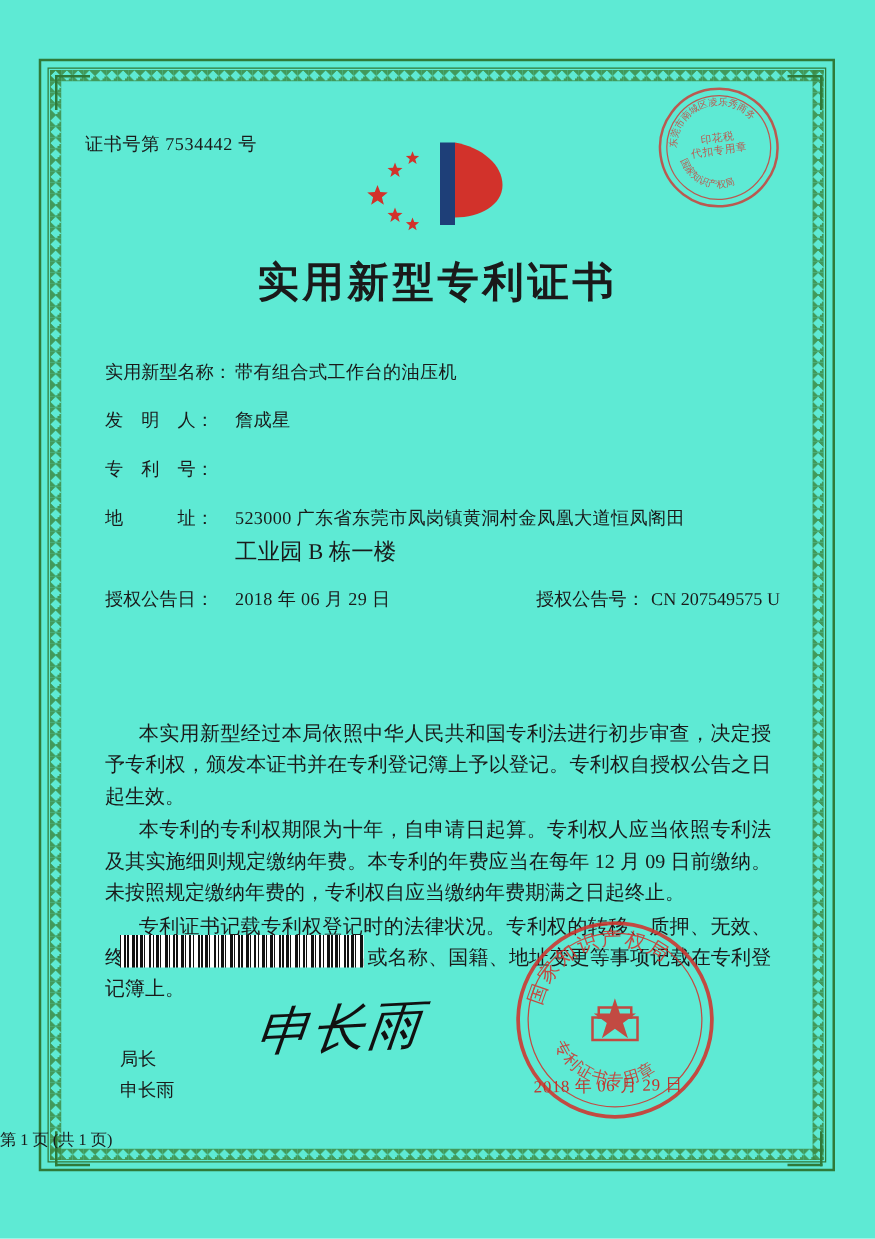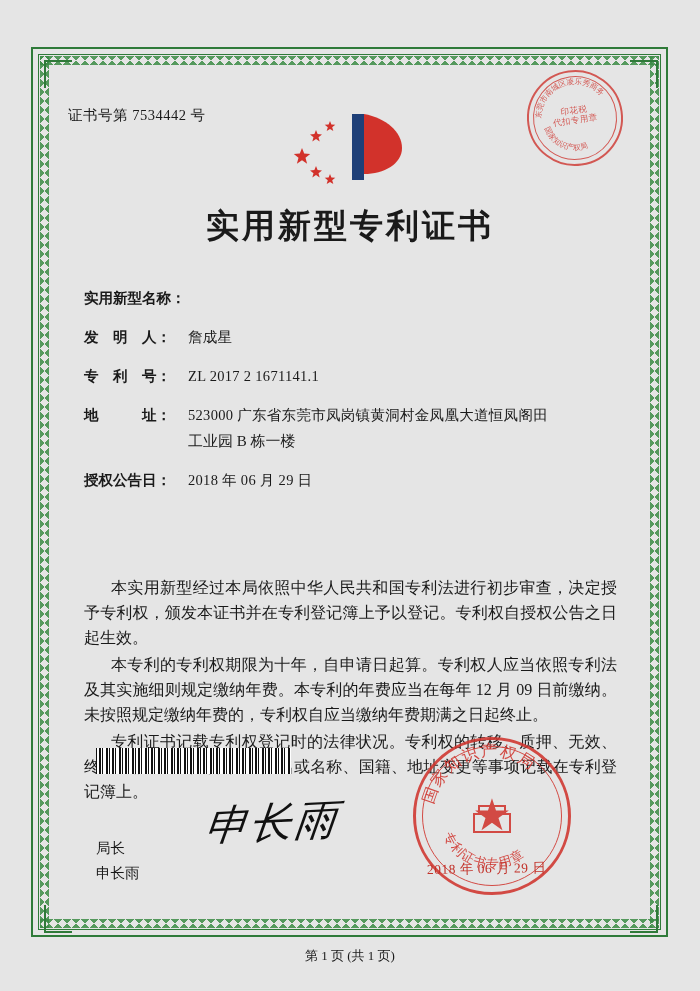--- a/index.html
+++ b/index.html
@@ -14,21 +14,21 @@
     color: #1a1a1a;
     position: relative;
     overflow: hidden;
   }
 
   
   .cert {
     position: absolute;
     left: 0; top: 0;
     width: 700px; height: 991px;
-    background: #e5e5e5;
+    background: #5eead4;
   }
   .border-outer {
     position: absolute;
     left: 31px; top: 47px;
     width: 637px; height: 890px;
     border: 2px solid #2f7a39;
     box-sizing: border-box;
   }
   .border-inner {
     position: absolute;
@@ -133,30 +133,29 @@
     display: flex;
     align-items: baseline;
     margin-bottom: 19px;
     line-height: 20px;
   }
   .row .lbl {
     width: 104px;
     flex: none;
     letter-spacing: 0px;
     white-space: nowrap;
-    font-weight: bold;
   }
   .row .val {
     flex: 1;
     letter-spacing: .3px;
   }
   .addr-second {
     margin: -13px 0 19px 104px;
     line-height: 20px;
-    font-size: 15px;
+    font-size: 18px;
   }
   .row.dual { margin-bottom: 22px; }
   .row.dual .right-lbl { width: 92px; flex: none; }
   .row.dual .col-right { display: flex; align-items: baseline; }
 
   
   .paras {
     position: absolute;
     left: 84px; top: 575px;
     width: 533px;
@@ -232,23 +231,22 @@
     left: 427px; top: 860px;
     font-size: 13.5px;
     color: #c23129;
     letter-spacing: .5px;
     transform: rotate(-1deg);
   }
 
   
   .page-foot {
     position: absolute;
-    left: 0; top: 947px;
+    left: 0; top: 903px;
     width: 700px;
-    text-align: center;
     font-size: 13px;
   }
 </style>
 </head>
 <body>
 
 <div class="cert">
 
   <div class="border-outer"></div>
   <div class="border-inner"></div>
@@ -298,37 +296,41 @@
       <div>印花税</div>
       <div>代扣专用章</div>
     </div>
   </div>
 
   <div class="main-title">实用新型专利证书</div>
 
   <div class="fields">
     <div class="row">
       <span class="lbl">实用新型名称：</span>
+      <span class="val">带有组合式工作台的油压机</span>
     </div>
     <div class="row">
       <span class="lbl">发　明　人：</span>
       <span class="val">詹成星</span>
     </div>
     <div class="row">
       <span class="lbl">专　利　号：</span>
-      <span class="val">ZL 2017 2 1671141.1</span>
     </div>
     <div class="row">
       <span class="lbl">地　　　址：</span>
       <span class="val">523000  广东省东莞市凤岗镇黄洞村金凤凰大道恒凤阁田</span>
     </div>
     <div class="addr-second">工业园 B 栋一楼</div>
     <div class="row dual">
       <span class="lbl">授权公告日：</span>
       <span class="val">2018 年 06 月 29 日</span>
+      <span class="col-right">
+        <span class="right-lbl">授权公告号：</span>
+        <span>CN 207549575 U</span>
+      </span>
     </div>
   </div>
 
   <div class="paras">
     <p>本实用新型经过本局依照中华人民共和国专利法进行初步审查，决定授予专利权，颁发本证书并在专利登记簿上予以登记。专利权自授权公告之日起生效。</p>
     <p>本专利的专利权期限为十年，自申请日起算。专利权人应当依照专利法及其实施细则规定缴纳年费。本专利的年费应当在每年 12 月 09 日前缴纳。未按照规定缴纳年费的，专利权自应当缴纳年费期满之日起终止。</p>
     <p>专利证书记载专利权登记时的法律状况。专利权的转移、质押、无效、终止、恢复和专利权人的姓名或名称、国籍、地址变更等事项记载在专利登记簿上。</p>
   </div>
 
   <div class="barcode"></div>

